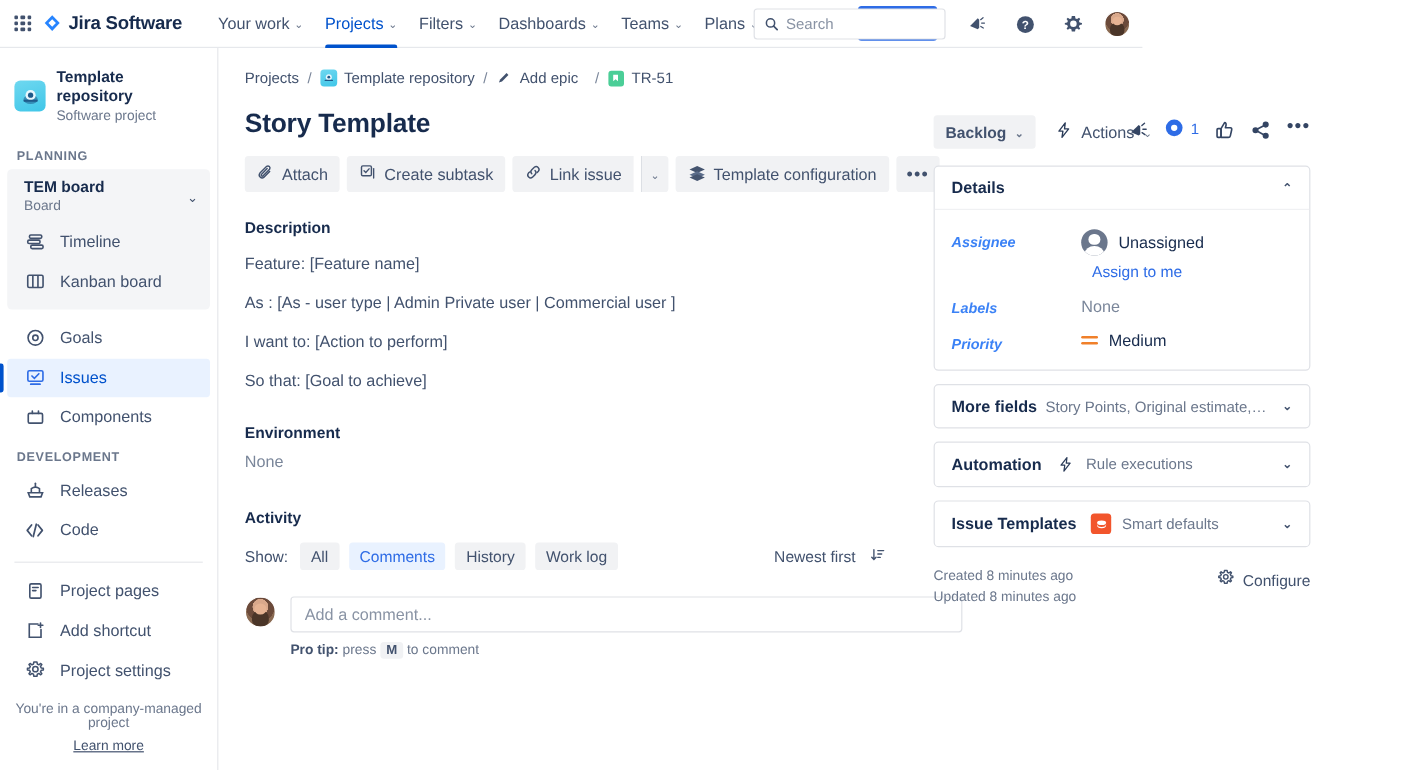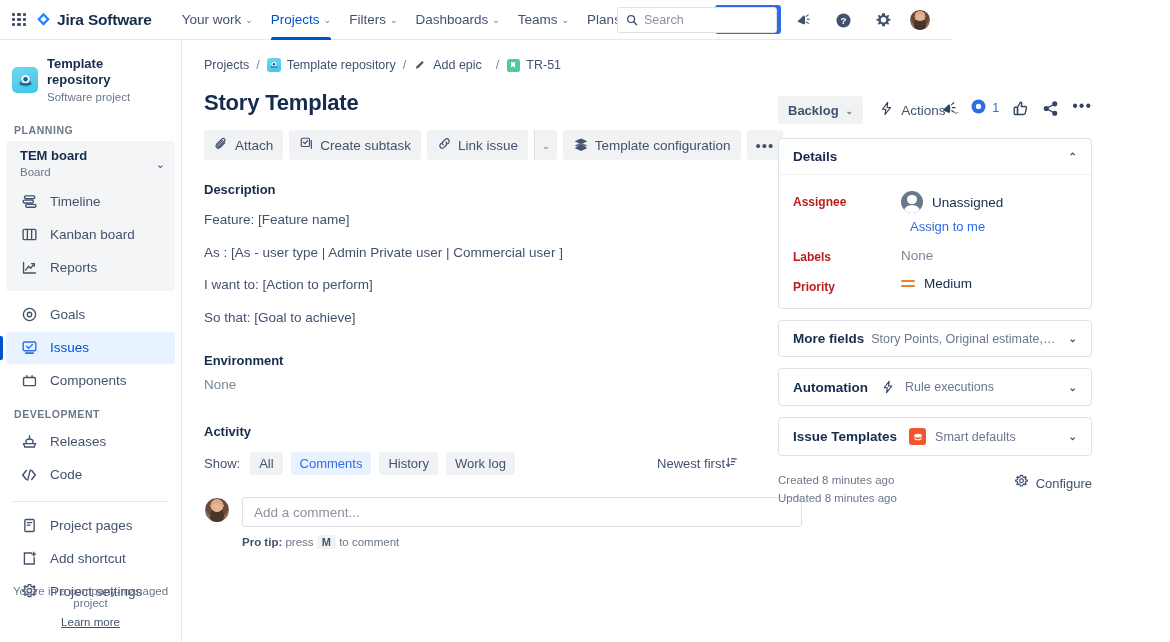--- a/index.html
+++ b/index.html
@@ -44,21 +44,21 @@
   }
   .caret { font-size: 9px; color: #6b778c; line-height: 1; margin-top:2px; }
   .create-btn {
     margin-left: 12px;
     background: #2e6ce6; color: #fff;
     font-size: 13.5px; font-weight: 500;
     border: none; border-radius: 3px;
     padding: 7px 13px; cursor: pointer;
   }
   .topright {
-    position: absolute; right: 21px; top: 0; height: 40px;
+    position: absolute; right: 10px; top: 0; height: 40px;
     display: flex; align-items: center; gap: 12px;
   }
   .searchbox {
     width: 160px; height: 26px;
     border: 1px solid #dfe1e6; border-radius: 3px;
     display: flex; align-items: center; gap: 6px;
     padding: 0 8px; background: #fff;
   }
   .searchbox input {
     border: none; outline: none; font-size: 12.5px;
@@ -164,21 +164,21 @@
   .showrow { display:flex; align-items:center; gap:8px; margin-top: 13px; }
   .showlbl { font-size:13px; color:#42526e; margin-right:2px; }
   .chip {
     font-size:13px; color:#42526e; background:#f1f2f4;
     border-radius:3px; padding:4px 9px; cursor:pointer; border:none;
     font-family:"Liberation Sans", sans-serif;
   }
   .chip.on { background:#e9f2ff; color:#2e6ce6; font-weight:500; }
   .sortbtn {
     margin-left:auto; margin-right: 370px;
-    font-size:13px; color:#42526e; display:flex; align-items:center; gap:0; cursor:pointer;
+    font-size:13px; color:#42526e; display:flex; align-items:center; gap:12px; cursor:pointer;
   }
   .commentrow { display:flex; align-items:flex-start; gap:12px; margin-top: 22px; }
   .cavatar { width: 26px; height: 26px; }
   .cbox { flex:1; max-width: 560px; }
   .cinput {
     width:100%; height:30px; border:1px solid #dfe1e6; border-radius:3px;
     padding: 0 11px; font-size:13.5px; color:#172b4d; outline:none;
     font-family:"Liberation Sans", sans-serif; background:#fff;
   }
   .cinput::placeholder{ color:#8993a4; }
@@ -208,21 +208,21 @@
   .card { border:1px solid #dfe1e6; border-radius:4px; background:#fff; }
   .card-head {
     display:flex; align-items:center; padding: 10px 14px;
     font-size:13.5px; font-weight:700; color:#172b4d; cursor:pointer;
   }
   .card-head .sub { font-weight:400; color:#6b778c; font-size:12.5px; margin-left:7px;
     white-space:nowrap; overflow:hidden; text-overflow:ellipsis; max-width:185px;}
   .card-head .chev { margin-left:auto; color:#42526e; font-size:10px; }
   .card-body { padding: 4px 14px 14px 14px; border-top:1px solid #f0f1f3; }
   .dfield { display:flex; align-items:flex-start; margin-top: 12px; }
-  .dlabel { width: 108px; font-size:12px; font-weight:700; color:#b91c1c; padding-top:4px; flex:none; }
+  .dlabel { width: 108px; font-size:12px; font-weight:700; color:#3b82f6; padding-top:4px; flex:none;font-style:italic; }
   .dvalue { font-size:13.5px; color:#172b4d; display:flex; align-items:center; gap:9px; }
   .dvalue.muted { color:#7a869a; padding-top:2px; }
   .av-generic {
     width:22px;height:22px;border-radius:50%;background:#6b778c;flex:none;position:relative;overflow:hidden;
   }
   .av-generic:before{content:"";position:absolute;left:29%;top:16%;width:42%;height:42%;border-radius:50%;background:#fff;}
   .av-generic:after{content:"";position:absolute;left:14%;top:63%;width:72%;height:56%;border-radius:50% 50% 0 0;background:#fff;}
   .assign-link { color:#2e6ce6; font-size:13px; cursor:pointer; margin-left:117px; margin-top:6px; display:block; }
   .prio-ico { width:14px; height:12px; display:flex; flex-direction:column; justify-content:center; gap:2.5px; flex:none;}
   .prio-ico i { display:block; height:2px; background:#f0802a; border-radius:1px; }
@@ -358,30 +358,20 @@
       <div class="navrow">
         <span class="ni">
           <svg width="17" height="17" viewBox="0 0 20 20" fill="none" stroke="#42526e" stroke-width="1.6">
             <rect x="2.5" y="4" width="15" height="12" rx="1.4"></rect>
             <line x1="7.5" y1="4" x2="7.5" y2="16"></line>
               <line x1="12.5" y1="4" x2="12.5" y2="16"></line>
           </svg>
         </span>
         <span>Kanban board</span>
       </div>
-      <div class="navrow">
-        <span class="ni">
-          <svg width="17" height="17" viewBox="0 0 20 20" fill="none" stroke="#42526e" stroke-width="1.6" stroke-linecap="round">
-            <path d="M3 4 L3 16.5 L17 16.5"></path>
-            <path d="M5.5 13 L9 8.5 L11.5 10.8 L15.5 5.5"></path>
-            <path d="M15.5 8.6 L15.5 5.5 L12.4 5.5"></path>
-          </svg>
-        </span>
-        <span>Reports</span>
-      </div>
     </div>
 
     <div class="outer" style="margin-top:8px">
       <div class="navrow">
         <span class="ni">
           <svg width="17" height="17" viewBox="0 0 20 20" fill="none" stroke="#42526e" stroke-width="1.6">
             <circle cx="10" cy="10" r="7.2"></circle>
               <circle cx="10" cy="10" r="2.6"></circle>
           </svg>
         </span>

